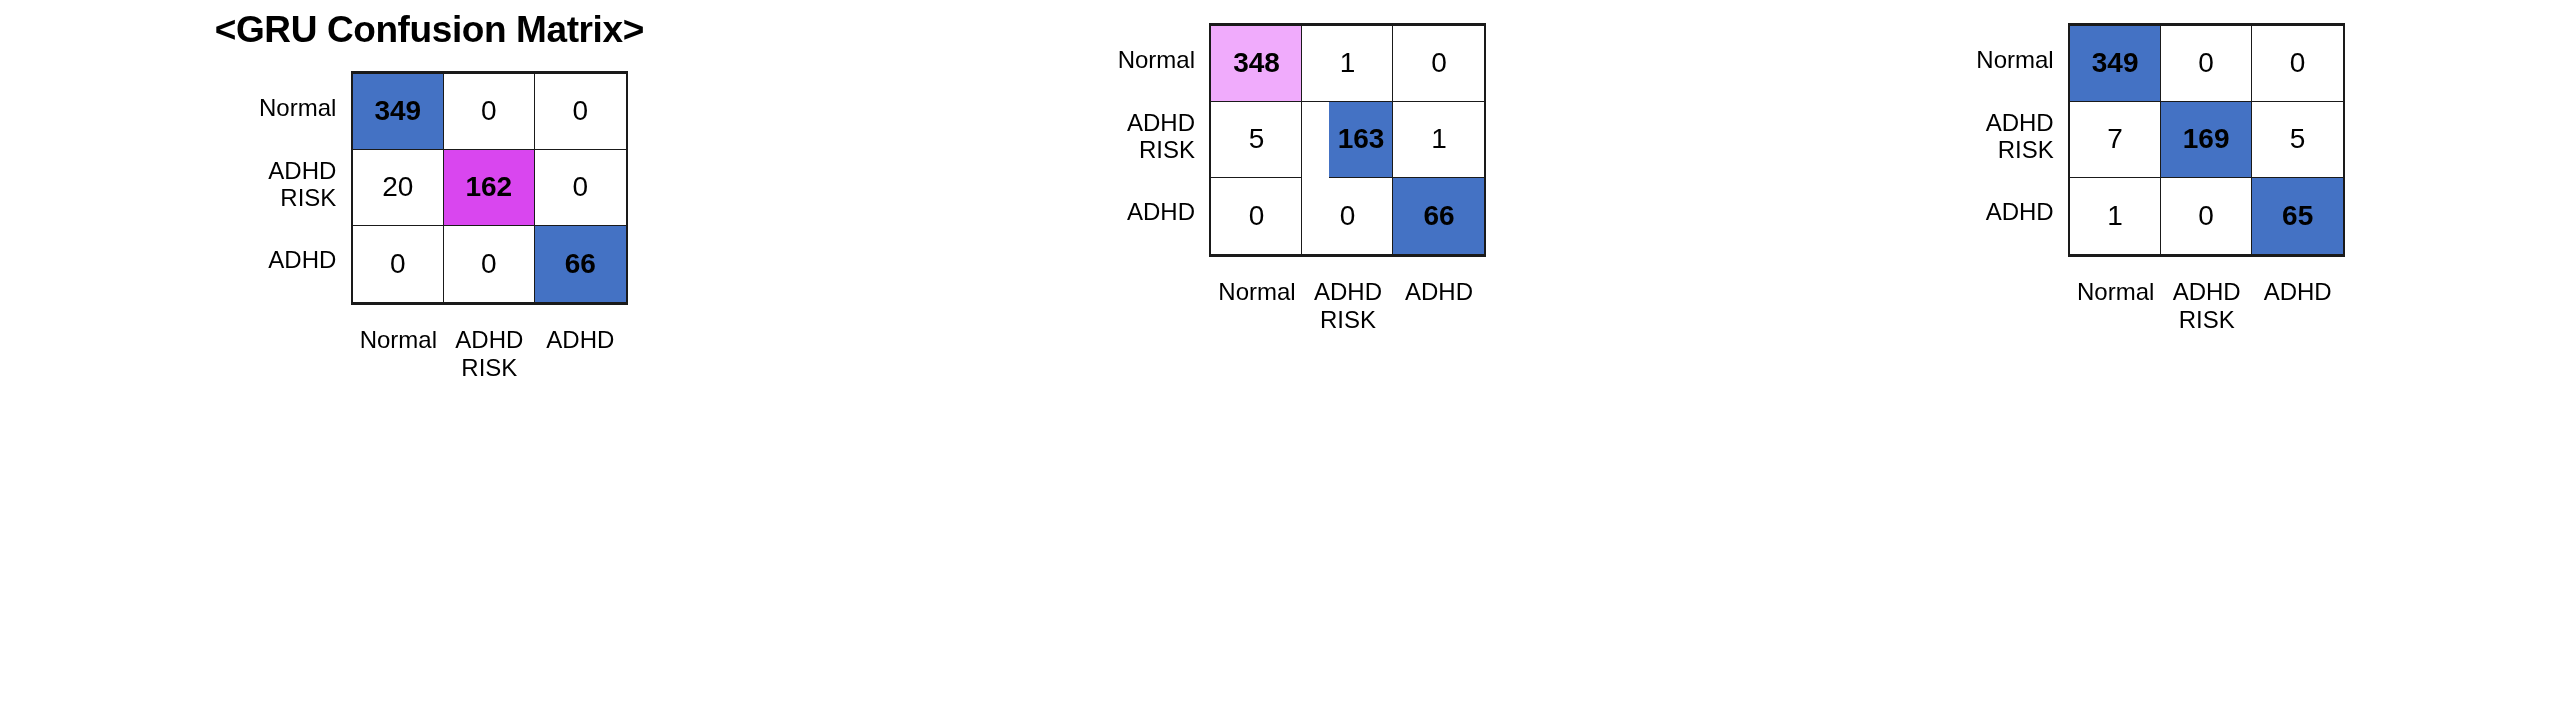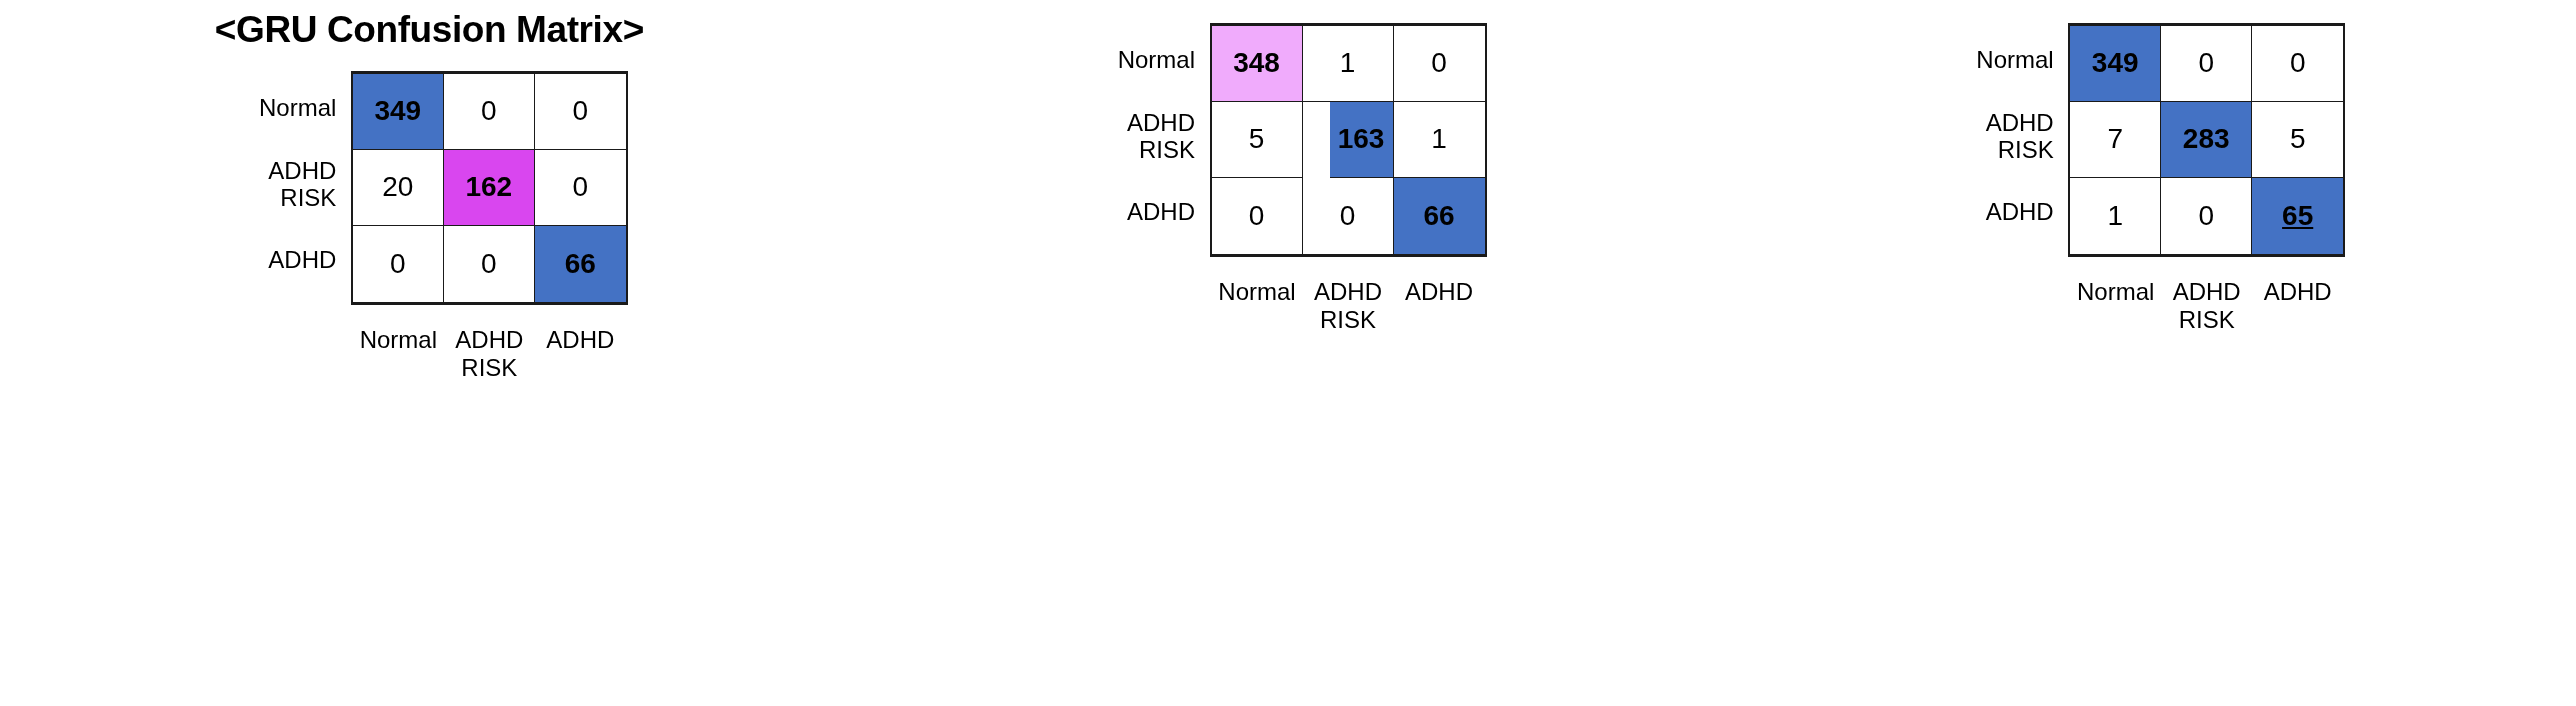--- a/index.html
+++ b/index.html
@@ -14,21 +14,21 @@
     color: #000000;
     overflow: hidden;
   }
 
   .board {
     width: 2576px;
     height: 706px;
     display: flex;
     flex-direction: row;
     align-items: flex-start;
-    justify-content: space-between;
+    justify-content: flex-end;
     box-sizing: border-box;
     padding: 0;
   }
 
   .panel {
     width: 859px;
     height: 706px;
     position: relative;
     box-sizing: border-box;
     display: flex;
@@ -182,25 +182,25 @@
           <div class="row-label">Normal</div>
           <div class="row-label">ADHD
 RISK</div>
           <div class="row-label">ADHD</div>
         </div>
         <div class="grid">
           <div class="cell hl" style="background: rgb(68, 114, 196);">349</div>
           <div class="cell">0</div>
           <div class="cell">0</div>
           <div class="cell">7</div>
-          <div class="cell hl" style="background: rgb(68, 114, 196);">283</div>
+          <div class="cell hl" style="background: rgb(68, 114, 196);">169</div>
           <div class="cell">5</div>
           <div class="cell">1</div>
           <div class="cell">0</div>
-          <div class="cell hl" style="background: rgb(68, 114, 196); text-decoration: underline;">65</div>
+          <div class="cell hl" style="background: rgb(68, 114, 196);">65</div>
         </div>
       </div>
       <div class="col-labels">
         <div class="col-label">Normal</div>
         <div class="col-label">ADHD
 RISK</div>
         <div class="col-label">ADHD</div>
       </div>
     </div>
   </div>

